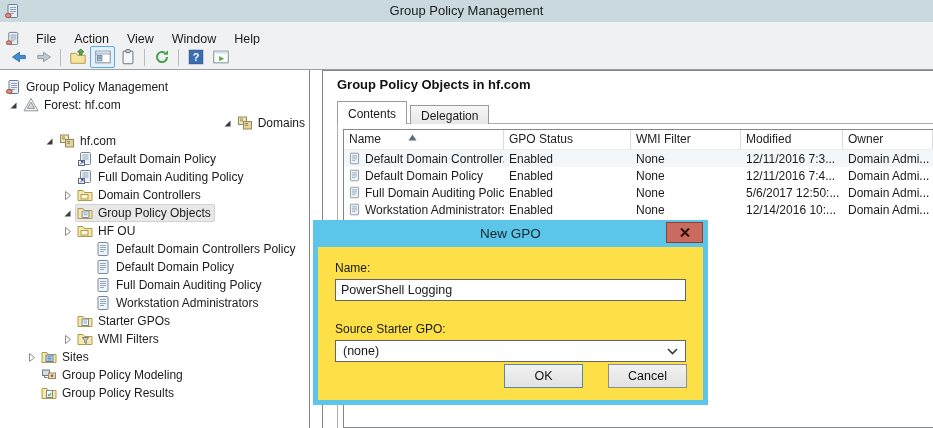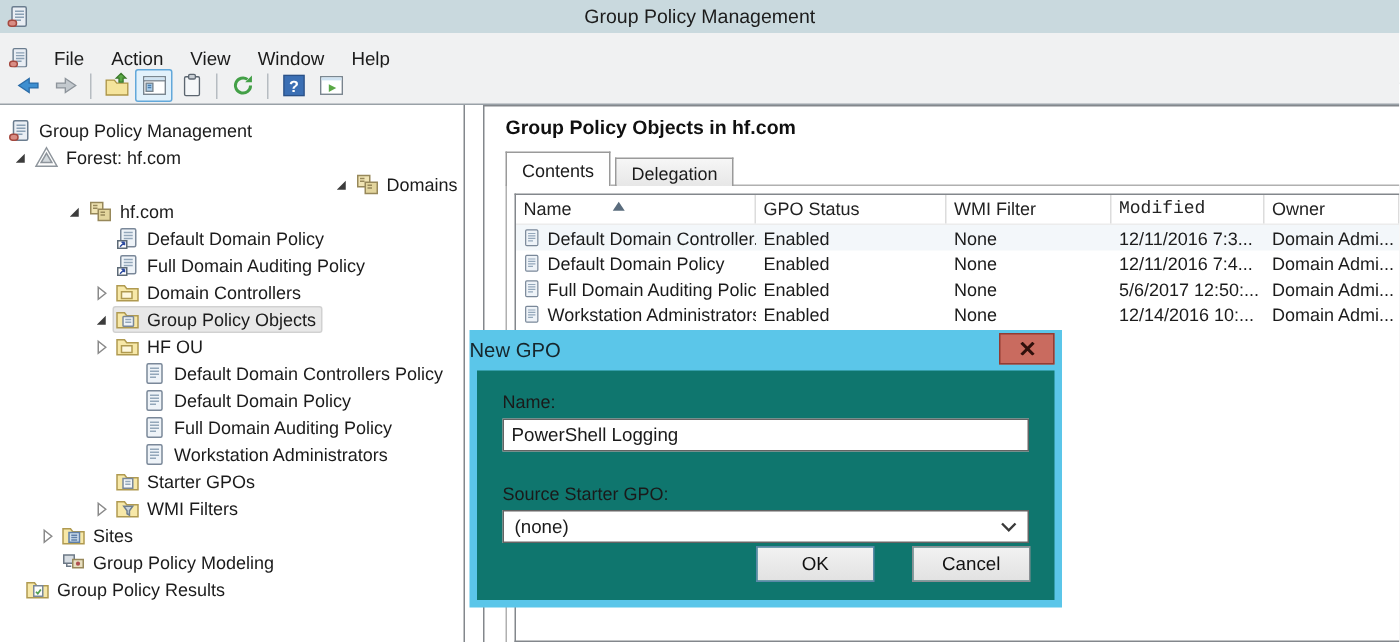--- a/index.html
+++ b/index.html
@@ -56,26 +56,26 @@
   .lv-hcell { border-right:1px solid #dcdcdc; padding:2px 0 0 5px; position:relative; }
   .lv-hcell .sort svg { position:absolute; left:64px; top:4px; width:9px; height:7px; }
   .lv-row { display:flex; height:17px; align-items:center; font-size:12px; }
   .lv-row:first-child { background:#f3f7fa; }
   .lv-cell { padding-left:5px; overflow:hidden; white-space:nowrap; }
   .lv-cell.name { display:flex; align-items:center; gap:4px; padding-left:4px; }
   .lv-cell.name svg { width:13px; height:13px; flex:0 0 13px; }
 
   
   .dialog { position:absolute; left:313px; top:220px; width:395px; height:185px; background:#5bc6e9; z-index:10; }
-  .dialog-titlebar { position:relative; height:27px; display:flex; align-items:center; justify-content:flex-start;
+  .dialog-titlebar { position:relative; height:27px; display:flex; align-items:center; justify-content:center;
                      font-size:13.5px; color:#16262c; }
   .dialog-close { position:absolute; right:5px; top:2px; width:37px; height:21px; background:#c96b5f;
                   border:1px solid #91datat; border:1px solid #913c33; display:flex; align-items:center; justify-content:center; }
   .dialog-close svg { width:10px; height:9px; }
-  .dialog-body { position:absolute; left:5px; right:5px; top:27px; bottom:5px; background:#0f766e;
+  .dialog-body { position:absolute; left:5px; right:5px; top:27px; bottom:5px; background:#fde047;
                  padding:14px 17px; font-size:12px; color:#1a1a1a; }
   .field-label { margin-bottom:4px; }
   .name-input { width:100%; height:22px; border:1px solid #646464; background:#fff; font-size:12.5px;
                 padding:0 5px; font-family:"Liberation Sans", sans-serif; color:#1a1a1a; }
   .combo { margin-top:4px; height:22px; border:1px solid #646464; background:#fff; display:flex;
            align-items:center; justify-content:space-between; padding:0 7px; font-size:12.5px; }
   .combo .chev svg { width:11px; height:7px; display:block; }
   .src-label { margin-top:21px; margin-bottom:0; }
   .dialog-buttons { position:absolute; right:16px; bottom:12px; display:flex; gap:25px; }
   .btn { width:79px; height:24px; display:flex; align-items:center; justify-content:center;
@@ -409,21 +409,21 @@
             <svg viewBox="0 0 16 16">
               <rect x="1.5" y="3" width="7" height="5.5" fill="#d7dde3" stroke="#6d7986"></rect>
               <rect x="7.5" y="6" width="7" height="5.5" fill="#e8dfc0" stroke="#97885a"></rect>
               <path d="M3.5 8.5 v2 h3" stroke="#6d7986" fill="none"></path>
               <circle cx="11" cy="8.8" r="1.4" fill="#b05050"></circle>
             </svg>
           </span>
           <span>Group Policy Modeling</span>
         </span>
       </div>
-      <div class="tree-row" style=" text-align: right;">
+      <div class="tree-row" style="padding-left: 24px; text-align: right;">
         <span class="expander"></span>
         <span class="row-body">
           <span class="tree-icon">
             <svg viewBox="0 0 16 16">
               <path d="M1 3.5 h5 l1.5 2 H15 V13.5 H1 Z" fill="#f7e8a8" stroke="#b09a50"></path>
               <rect x="5.5" y="5.5" width="6" height="7" fill="#fdfdfd" stroke="#7a8899"></rect>
               <path d="M7 9.5 l1.2 1.3 2-2.8" stroke="#4f9e4f" stroke-width="1.2" fill="none"></path>
             </svg>
           </span>
           <span>Group Policy Results</span>
@@ -438,21 +438,21 @@
       <div class="tab">Delegation</div>
     </div>
     <div class="tab-content">
       <div class="listbox">
         <div class="lv-header" id="lvheader">
             <div class="lv-hcell" style="width: 160px;"><span>Name</span><span class="sort"><svg viewBox="0 0 9 7">
                   <path d="M4.5 0.5 L8.5 6.5 H0.5 Z" fill="#5a6c7d"></path>
                 </svg></span></div>
             <div class="lv-hcell" style="width: 127px;"><span>GPO Status</span></div>
             <div class="lv-hcell" style="width: 110px;"><span>WMI Filter</span></div>
-            <div class="lv-hcell" style="width: 102px; font-family: Liberation Mono, monospace;"><span>Modified</span></div>
+            <div class="lv-hcell" style="width: 102px;"><span>Modified</span></div>
             <div class="lv-hcell" style="width: auto; flex: 1 1 0%;"><span>Owner</span></div>
           </div>
         <div id="lvrows">
             <div class="lv-row">
               <div class="lv-cell name" style="width: 160px;">
                 <span style="width: 13px; height: 13px; flex: 0 0 13px;"><svg viewBox="0 0 16 16">
                     <rect x="3" y="1.5" width="10" height="13" rx="1" fill="#eef3f8" stroke="#7a8899"></rect>
                     <path d="M5 4.5h6M5 6.5h6M5 8.5h6M5 10.5h4" stroke="#93a7ba" fill="none"></path>
                   </svg></span>
                 <span>Default Domain Controller...</span>

